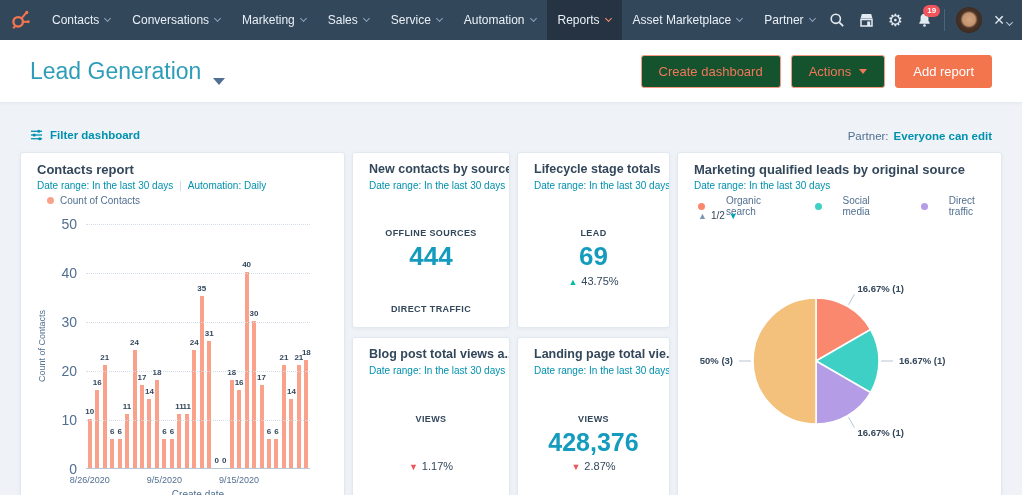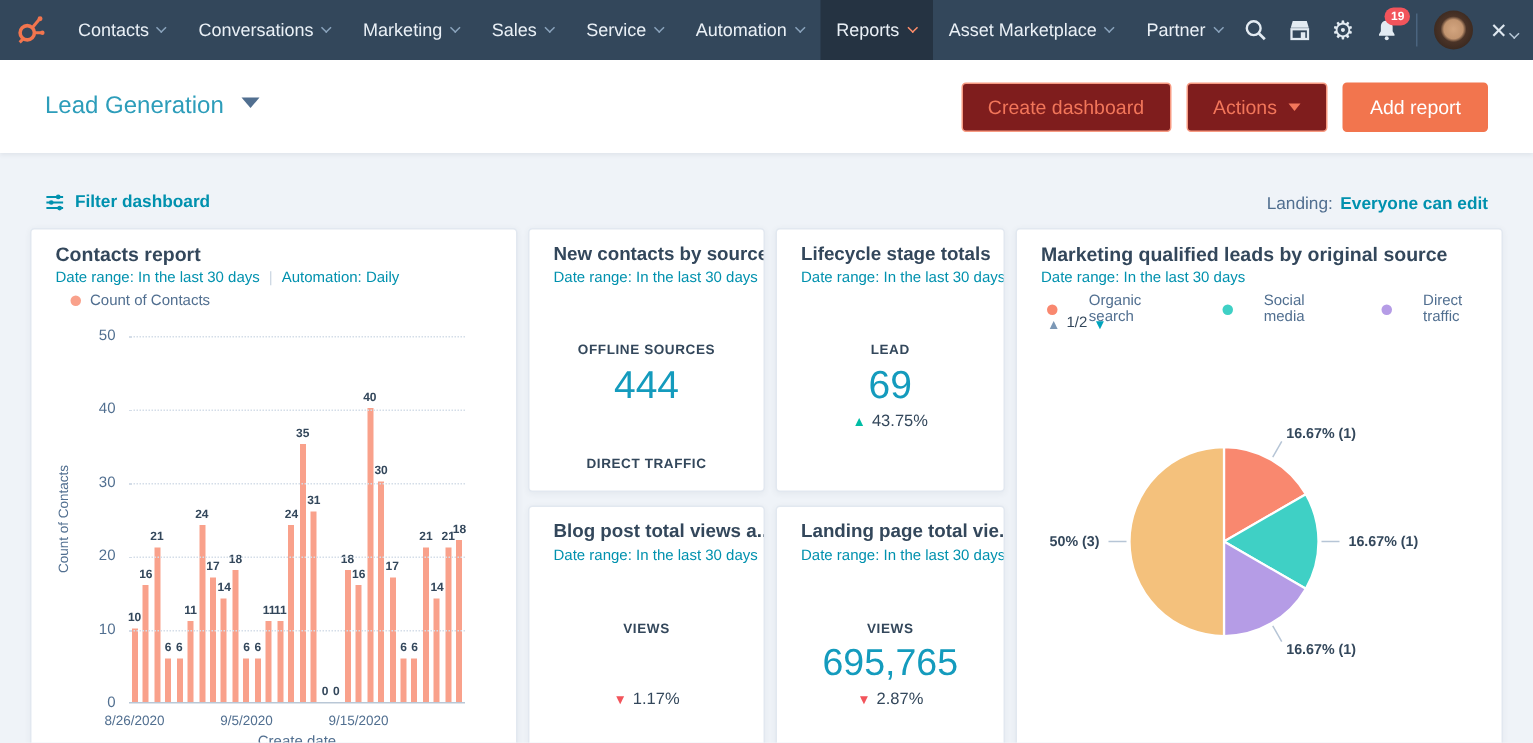--- a/index.html
+++ b/index.html
@@ -24,58 +24,58 @@
   .badge { position:absolute; top:-6px; right:-7px; background:#f2545b; color:#fff;
     font-size:8px; font-weight:bold; border-radius:8px; padding:1px 4px; line-height:1.2; }
   .nav-divider { width:1px; height:22px; background:#4a647f; }
   .avatar { width:26px; height:26px; border-radius:50%; cursor:pointer;
     background:radial-gradient(circle at 50% 48%, #d3a57f 0%, #c2946f 34%, #4a3327 46%, #2c2019 100%); }
   .close-x { color:#dfe8f0; font-size:14px; display:flex; align-items:center; cursor:pointer; }
   .close-x .chev { border-color:#b9c9d8; margin-left:2px; margin-top:4px; }
   
   .page-header { position:absolute; top:40px; left:0; width:1022px; height:62px; background:#fff;
     display:flex; align-items:center; padding:0 30px; box-shadow:0 1px 3px rgba(45,62,80,.08); z-index:5; }
-  .page-title { font-size:16px; color:#2d9dba; cursor:pointer; display:flex; align-items:flex-start; }
+  .page-title { font-size:23px; color:#2d9dba; cursor:pointer; display:flex; align-items:flex-end; }
   .tri-down { width:0; height:0; border-left:6px solid transparent; border-right:6px solid transparent;
     border-top:7px solid #516f90; margin-left:12px; margin-top:3px; }
   .header-buttons { margin-left:auto; display:flex; align-items:center; }
   .btn { font-size:13px; padding:8px 17px; border-radius:3px; margin-left:10px; cursor:pointer;
     display:flex; align-items:center; font-family:"Liberation Sans",sans-serif; }
-  .btn-outline { color:#f2765a; border:1px solid #f79a82; background:#7f1d1d; }
+  .btn-outline { color:#f2765a; border:1px solid #f79a82; background:#14532d; }
   .btn-solid { background:#f2754e; color:#fff; border:1px solid #f2754e; }
   .tri-sm { width:0; height:0; border-left:4px solid transparent; border-right:4px solid transparent;
     border-top:5px solid #f2765a; margin-left:8px; }
   
   .filter-link { position:absolute; left:30px; top:129px; display:flex; align-items:center; gap:7px;
     color:#0091ae; font-size:11.5px; font-weight:bold; cursor:pointer; }
   .assigned { position:absolute; right:30px; top:130px; font-size:11.5px; color:#516f90; }
   .assigned a { color:#0091ae; font-weight:bold; text-decoration:none; cursor:pointer; margin-left:5px; }
   
   .card { position:absolute; background:#fff; border:1px solid #e2e8f0; border-radius:3px;
     box-shadow:0 1px 4px rgba(51,71,91,.06); overflow:hidden; }
   .card-title { position:absolute; left:16px; top:9px; font-size:13px; font-weight:bold; color:#33475b;
     white-space:nowrap; }
   .card-meta { position:absolute; left:16px; top:27px; font-size:10px; color:#0091ae; white-space:nowrap; }
   .meta-sep { color:#cbd6e2; margin:0 6px; }
   .sm-title { font-size:12.5px; }
   .metric-label { position:absolute; width:100%; text-align:center; font-size:9px; font-weight:bold;
     letter-spacing:.4px; color:#33475b; }
-  .metric-value { position:absolute; width:100%; text-align:center; font-size:26px; font-weight:normal;
+  .metric-value { position:absolute; width:100%; text-align:center; font-size:26px; font-weight:bold;
     color:#149bbd; }
   .metric-delta { position:absolute; width:100%; text-align:center; font-size:11px; color:#33475b; }
   .delta-up { color:#00bda5; font-size:9px; margin-right:4px; }
   .delta-down { color:#f2545b; font-size:9px; margin-right:4px; }
   
   .legend-row { position:absolute; left:26px; top:42px; display:flex; align-items:center; gap:6px;
     font-size:10px; color:#516f90; cursor:pointer; }
   .legend-dot { width:7px; height:7px; border-radius:50%; display:inline-block; }
   .plot { position:absolute; left:65px; top:71px; width:224px; height:245px;
     border-bottom:1px solid #b9c7d6; }
   .gridline { position:absolute; left:0; width:100%; border-top:1px dotted #d4dde8; }
-  .y-tick { position:absolute; right:231px; transform:translateY(-50%); font-size:10px; color:#516f90; }
+  .y-tick { position:absolute; right:231px; transform:translateY(-50%); font-size:14px; color:#516f90; }
   .bars { position:absolute; left:0; bottom:0; width:100%; height:100%; display:flex; align-items:flex-end; }
   .bar-slot { flex:1; position:relative; height:100%; }
   .bar { position:absolute; bottom:0; left:50%; transform:translateX(-50%); width:4px; background:#f9a18b; }
   .bar-label { position:absolute; left:50%; transform:translateX(-50%); font-size:8px; font-weight:bold;
     color:#33475b; white-space:nowrap; }
   .x-tick { position:absolute; top:322px; transform:translateX(-50%); font-size:9px; color:#516f90;
     white-space:nowrap; }
   .x-axis-title { position:absolute; left:65px; top:336px; width:224px; text-align:center; font-size:10px;
     color:#516f90; }
   .y-axis-title-wrap { position:absolute; left:16px; top:71px; height:245px; display:flex; align-items:center; }
@@ -196,21 +196,21 @@
     <line x1="1" y1="2" x2="13" y2="2" stroke="#0091ae" stroke-width="1.4"></line>
     <line x1="1" y1="6" x2="13" y2="6" stroke="#0091ae" stroke-width="1.4"></line>
     <line x1="1" y1="10" x2="13" y2="10" stroke="#0091ae" stroke-width="1.4"></line>
     <circle cx="9.5" cy="2" r="1.7" fill="#0091ae"></circle>
       <circle cx="4.5" cy="6" r="1.7" fill="#0091ae"></circle>
       <circle cx="10.5" cy="10" r="1.7" fill="#0091ae"></circle>
   </svg>
   <span>Filter dashboard</span>
 </div>
 <div class="assigned">
-  <span>Landing:</span><a>Everyone can edit</a>
+  <span>Partner:</span><a>Everyone can edit</a>
 </div>
 
 <div class="card" style="left:20px; top:152px; width:325px; height:360px;">
   <div class="card-title">Contacts report</div>
   <div class="card-meta">
     <span>Date range: In the last 30 days</span><span class="meta-sep">|</span><span>Automation: Daily</span>
   </div>
   <div class="legend-row">
     <span class="legend-dot" style="background:#f9a18b;"></span>
     <span>Count of Contacts</span>
@@ -383,21 +383,21 @@
   <div class="metric-label" style="top:76px;">VIEWS</div>
   <div class="metric-delta" style="top:122px;">
     <span class="delta-down">▼</span><span>1.17%</span>
   </div>
 </div>
 
 <div class="card" style="left:517px; top:337px; width:153px; height:175px;">
   <div class="card-title sm-title">Landing page total vie...</div>
   <div class="card-meta">Date range: In the last 30 days</div>
   <div class="metric-label" style="top:76px;">VIEWS</div>
-  <div class="metric-value" style="top:90px; font-size:25px;">695,765</div>
+  <div class="metric-value" style="top:90px; font-size:25px;">428,376</div>
   <div class="metric-delta" style="top:122px;">
     <span class="delta-down">▼</span><span>2.87%</span>
   </div>
 </div>
 
 <div class="card" style="left:677px; top:152px; width:325px; height:360px;">
   <div class="card-title">Marketing qualified leads by original source</div>
   <div class="card-meta">Date range: In the last 30 days</div>
   <div class="pie-legend">
       <div class="item">

